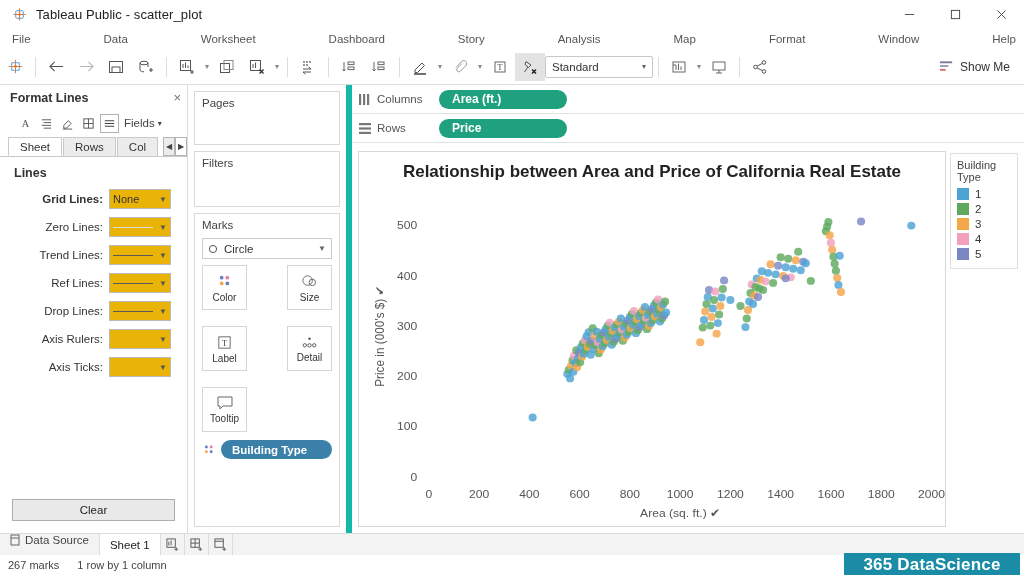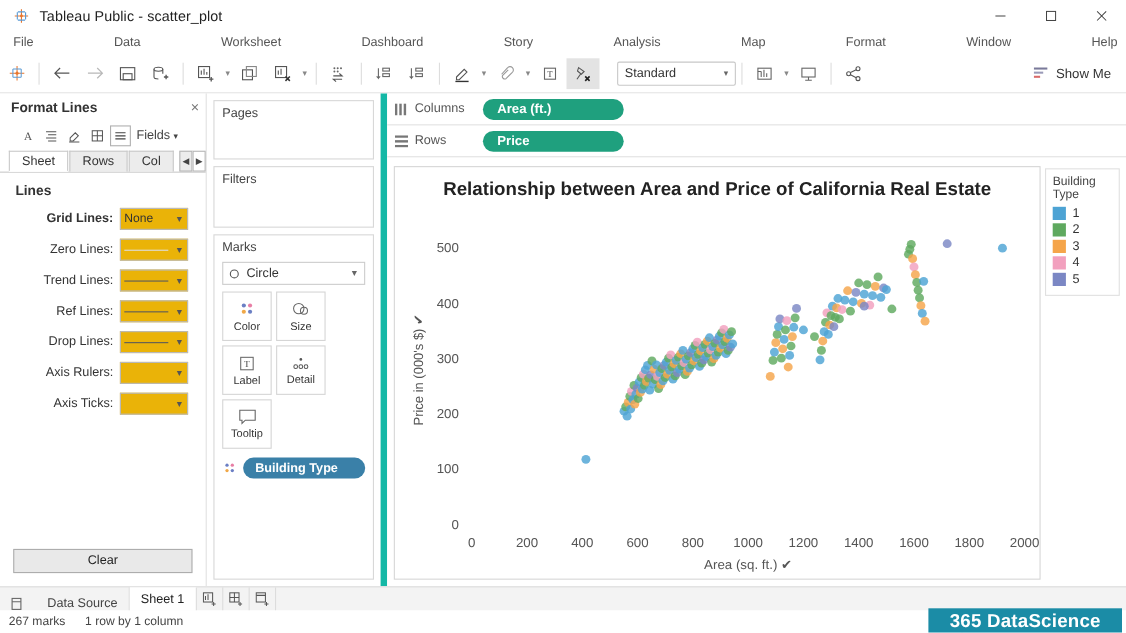--- a/index.html
+++ b/index.html
@@ -24,21 +24,21 @@
   .menubar span { font-size:11.5px; color:#555; padding:2px 8px; }
 
   
   .toolbar { height:36px; display:flex; align-items:center; border-bottom:1px solid #ddd; flex:0 0 36px; background:#fff; }
   .tool { width:30px; height:28px; display:flex; align-items:center; justify-content:center; color:#555; }
   .tool.active { background:#e3e3e3; }
   .caret { width:10px; height:28px; display:flex; align-items:center; justify-content:center; color:#888; font-size:8px; }
   .tsep { width:1px; height:20px; background:#ddd; margin:0 5px; }
   .fitsel {
     height:22px; width:108px; border:1px solid #c8c8c8; background:#fff; border-radius:2px;
-    display:flex; align-items:center; padding:0 6px; font-size:11.5px; color:#333; margin-left:16px;
+    display:flex; align-items:center; padding:0 6px; font-size:11.5px; color:#333; margin-left:0;
   }
   .fitsel .fc { margin-left:auto; color:#666; font-size:8px; }
   .showme { display:flex; align-items:center; gap:6px; margin-left:auto; margin-right:14px; font-size:12px; color:#333; }
 
   
   .main { flex:1; display:flex; min-height:0; }
 
   
   .fmtpane { width:188px; border-right:1px solid #dcdcdc; display:flex; flex-direction:column; background:#fff; }
   .fmt-head { height:25px; display:flex; align-items:center; padding:0 6px 0 10px; }
@@ -79,21 +79,21 @@
   .card { border:1px solid #d8d8d8; background:#fff; }
   .card .hd { font-size:11.5px; color:#444; padding:5px 7px; }
   .card.pages { height:54px; }
   .card.filters { height:56px; }
   .card.marks { flex:1; display:flex; flex-direction:column; }
   .marksel {
     margin:2px 7px 6px 7px; height:21px; border:1px solid #cccccc; background:#fff;
     display:flex; align-items:center; padding:0 5px; font-size:11.5px; color:#333; gap:6px;
   }
   .marksel .v { margin-left:auto; font-size:8px; color:#666; }
-  .mgrid { display:flex; flex-wrap:wrap; gap:4px; padding:0 7px; }
+  .mgrid { display:flex; flex-wrap:wrap; gap:16px; padding:0 7px;justify-content:space-between; }
   .mbtn {
     width:45px; height:45px; border:1px solid #d5d5d5; background:#fff;
     display:flex; flex-direction:column; align-items:center; justify-content:center; gap:2px;
   }
   .mbtn .lbl { font-size:10px; color:#333; }
   .pillrow { display:flex; align-items:center; gap:5px; padding:8px 7px 0 7px; }
   .pill-blue {
     background:#3a80a8; color:#fff; border-radius:10px; height:19px; padding:0 11px;
     display:flex; align-items:center; font-size:11.5px; font-weight:bold; flex:1;
   }
@@ -112,21 +112,21 @@
   .plotarea { flex:1; position:relative; min-height:0; }
   .legendcol { width:76px; padding:2px 4px 0 4px; }
   .legend { border:1px solid #e0e0e0; padding:5px 6px; }
   .legend .lt { font-size:11px; color:#444; margin-bottom:5px; }
   .lg-item { display:flex; align-items:center; gap:6px; margin-bottom:3px; }
   .lg-sw { width:12px; height:12px; }
   .lg-lb { font-size:11.5px; color:#333; }
 
   
   .tabbar { height:22px; display:flex; align-items:stretch; border-top:1px solid #dcdcdc; background:#f3f3f3; flex:0 0 22px; }
-  .ds { display:flex; align-items:flex-end; gap:23px; padding:0 10px; font-size:11.5px; color:#444; border-right:1px solid #dcdcdc; }
+  .ds { display:flex; align-items:flex-start; gap:5px; padding:0 10px; font-size:11.5px; color:#444; border-right:1px solid #dcdcdc; }
   .shtab { display:flex; align-items:center; padding:0 10px; font-size:11.5px; color:#222; background:#fff; border-right:1px solid #dcdcdc; }
   .nbt { width:24px; display:flex; align-items:center; justify-content:center; color:#555; border-right:1px solid #dcdcdc; }
   .statusbar { height:20px; display:flex; align-items:center; background:#fff; flex:0 0 20px; position:relative; }
   .st { font-size:11px; color:#444; padding-left:8px; }
   .st2 { font-size:11px; color:#444; padding-left:18px; }
   .user { margin-left:auto; display:flex; align-items:center; gap:6px; font-size:11px; color:#333;
           border-left:1px solid #e0e0e0; height:20px; padding:0 8px; width:150px; }
   .user .v { margin-left:auto; font-size:8px; color:#555; }
   .brand {
     width:176px; height:24px; background:#1b8ca6; color:#fff; display:flex; align-items:center;

